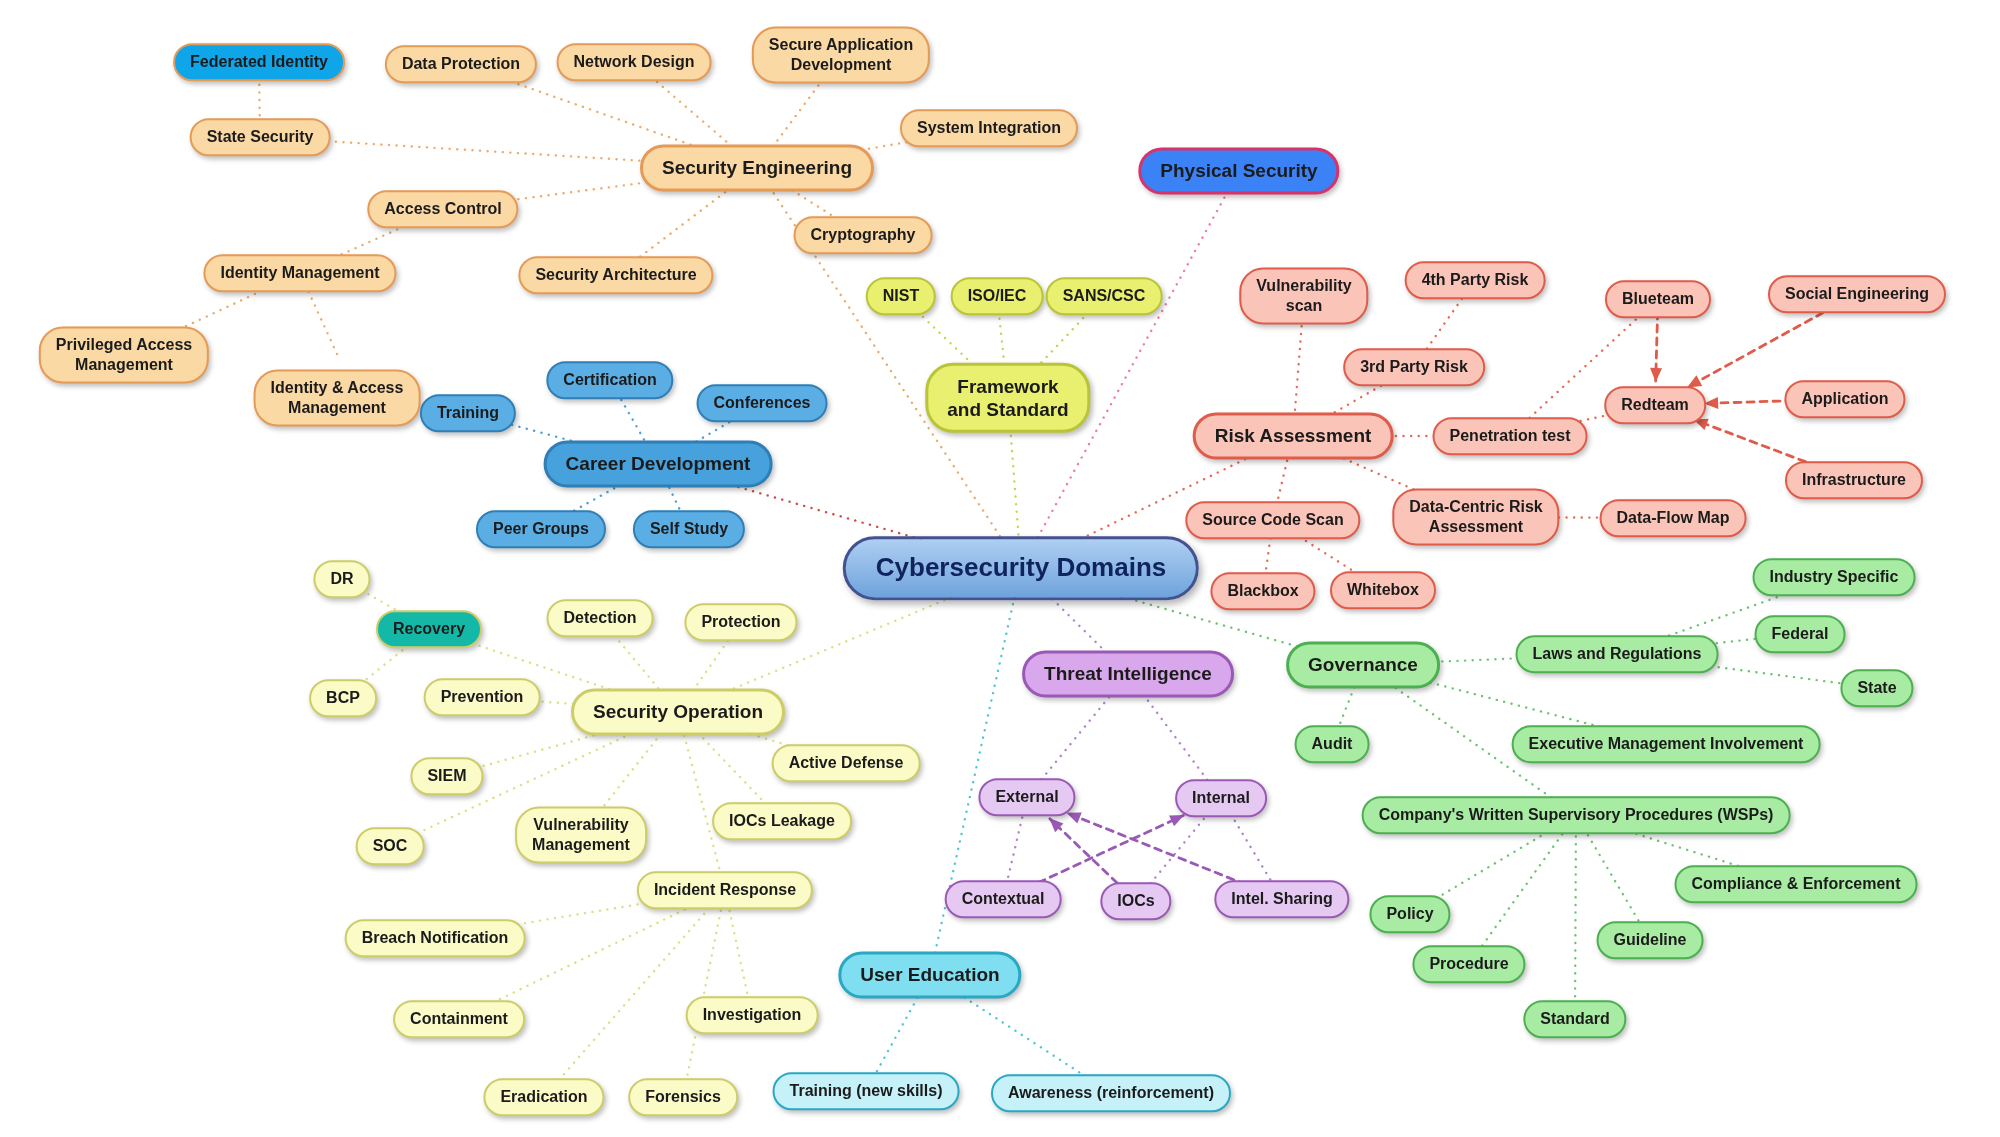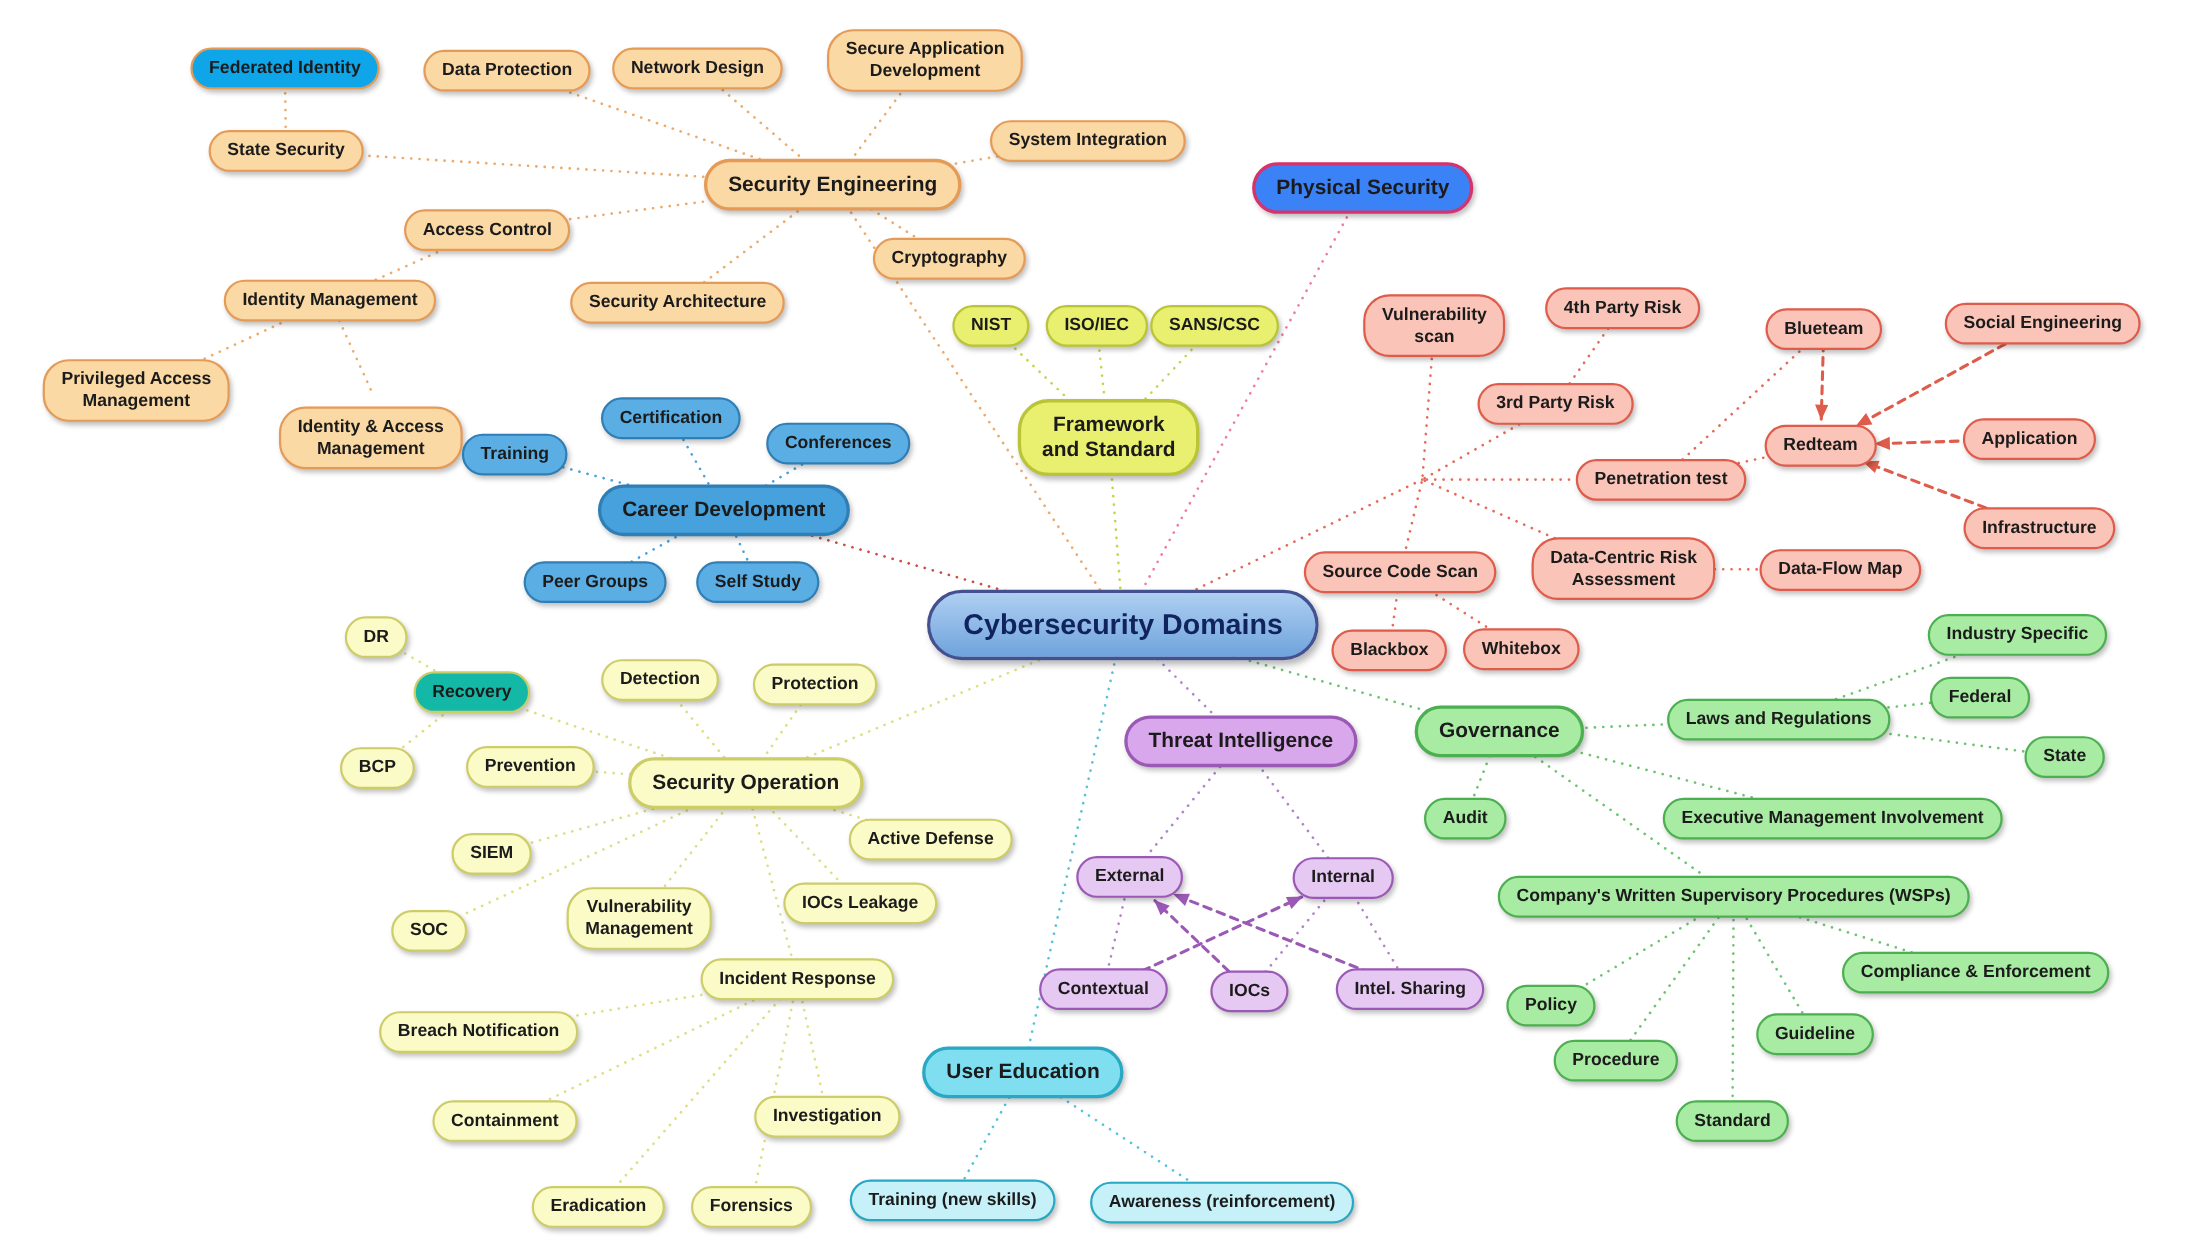--- a/index.html
+++ b/index.html
@@ -133,20 +133,21 @@
       <div class="node leaf" style="left: 124px; top: 355px; background: rgb(251, 217, 165); border-color: rgb(229, 154, 86);">Privileged Access
 Management</div>
       <div class="node leaf" style="left: 337px; top: 354px; background: rgb(251, 217, 165); border-color: rgb(229, 154, 86); margin-top: 44px;">Identity &amp; Access
 Management</div>
       <div class="node hub" style="left: 1008px; top: 398px; background: rgb(233, 239, 110); border-color: rgb(185, 196, 55);">Framework
 and Standard</div>
       <div class="node leaf" style="left: 901px; top: 296px; background: rgb(233, 239, 110); border-color: rgb(185, 196, 55);">NIST</div>
       <div class="node leaf" style="left: 997px; top: 296px; background: rgb(233, 239, 110); border-color: rgb(185, 196, 55);">ISO/IEC</div>
       <div class="node leaf" style="left: 1104px; top: 296px; background: rgb(233, 239, 110); border-color: rgb(185, 196, 55);">SANS/CSC</div>
       <div class="node hub" style="left: 1239px; top: 171px; background: #3b82f6; border-color: rgb(214, 51, 108);">Physical Security</div>
+      <div class="node hub" style="left: 1293px; top: 436px; background: rgb(250, 196, 184); border-color: rgb(223, 91, 74);">Risk Assessment</div>
       <div class="node leaf" style="left: 1304px; top: 296px; background: rgb(250, 196, 184); border-color: rgb(223, 91, 74);">Vulnerability
 scan</div>
       <div class="node leaf" style="left: 1414px; top: 367px; background: rgb(250, 196, 184); border-color: rgb(223, 91, 74);">3rd Party Risk</div>
       <div class="node leaf" style="left: 1475px; top: 280px; background: rgb(250, 196, 184); border-color: rgb(223, 91, 74);">4th Party Risk</div>
       <div class="node leaf" style="left: 1510px; top: 436px; background: rgb(250, 196, 184); border-color: rgb(223, 91, 74);">Penetration test</div>
       <div class="node leaf" style="left: 1658px; top: 299px; background: rgb(250, 196, 184); border-color: rgb(223, 91, 74);">Blueteam</div>
       <div class="node leaf" style="left: 1655px; top: 405px; background: rgb(250, 196, 184); border-color: rgb(223, 91, 74);">Redteam</div>
       <div class="node leaf" style="left: 1857px; top: 294px; background: rgb(250, 196, 184); border-color: rgb(223, 91, 74);">Social Engineering</div>
       <div class="node leaf" style="left: 1845px; top: 399px; background: rgb(250, 196, 184); border-color: rgb(223, 91, 74);">Application</div>
       <div class="node leaf" style="left: 1854px; top: 480px; background: rgb(250, 196, 184); border-color: rgb(223, 91, 74);">Infrastructure</div>

